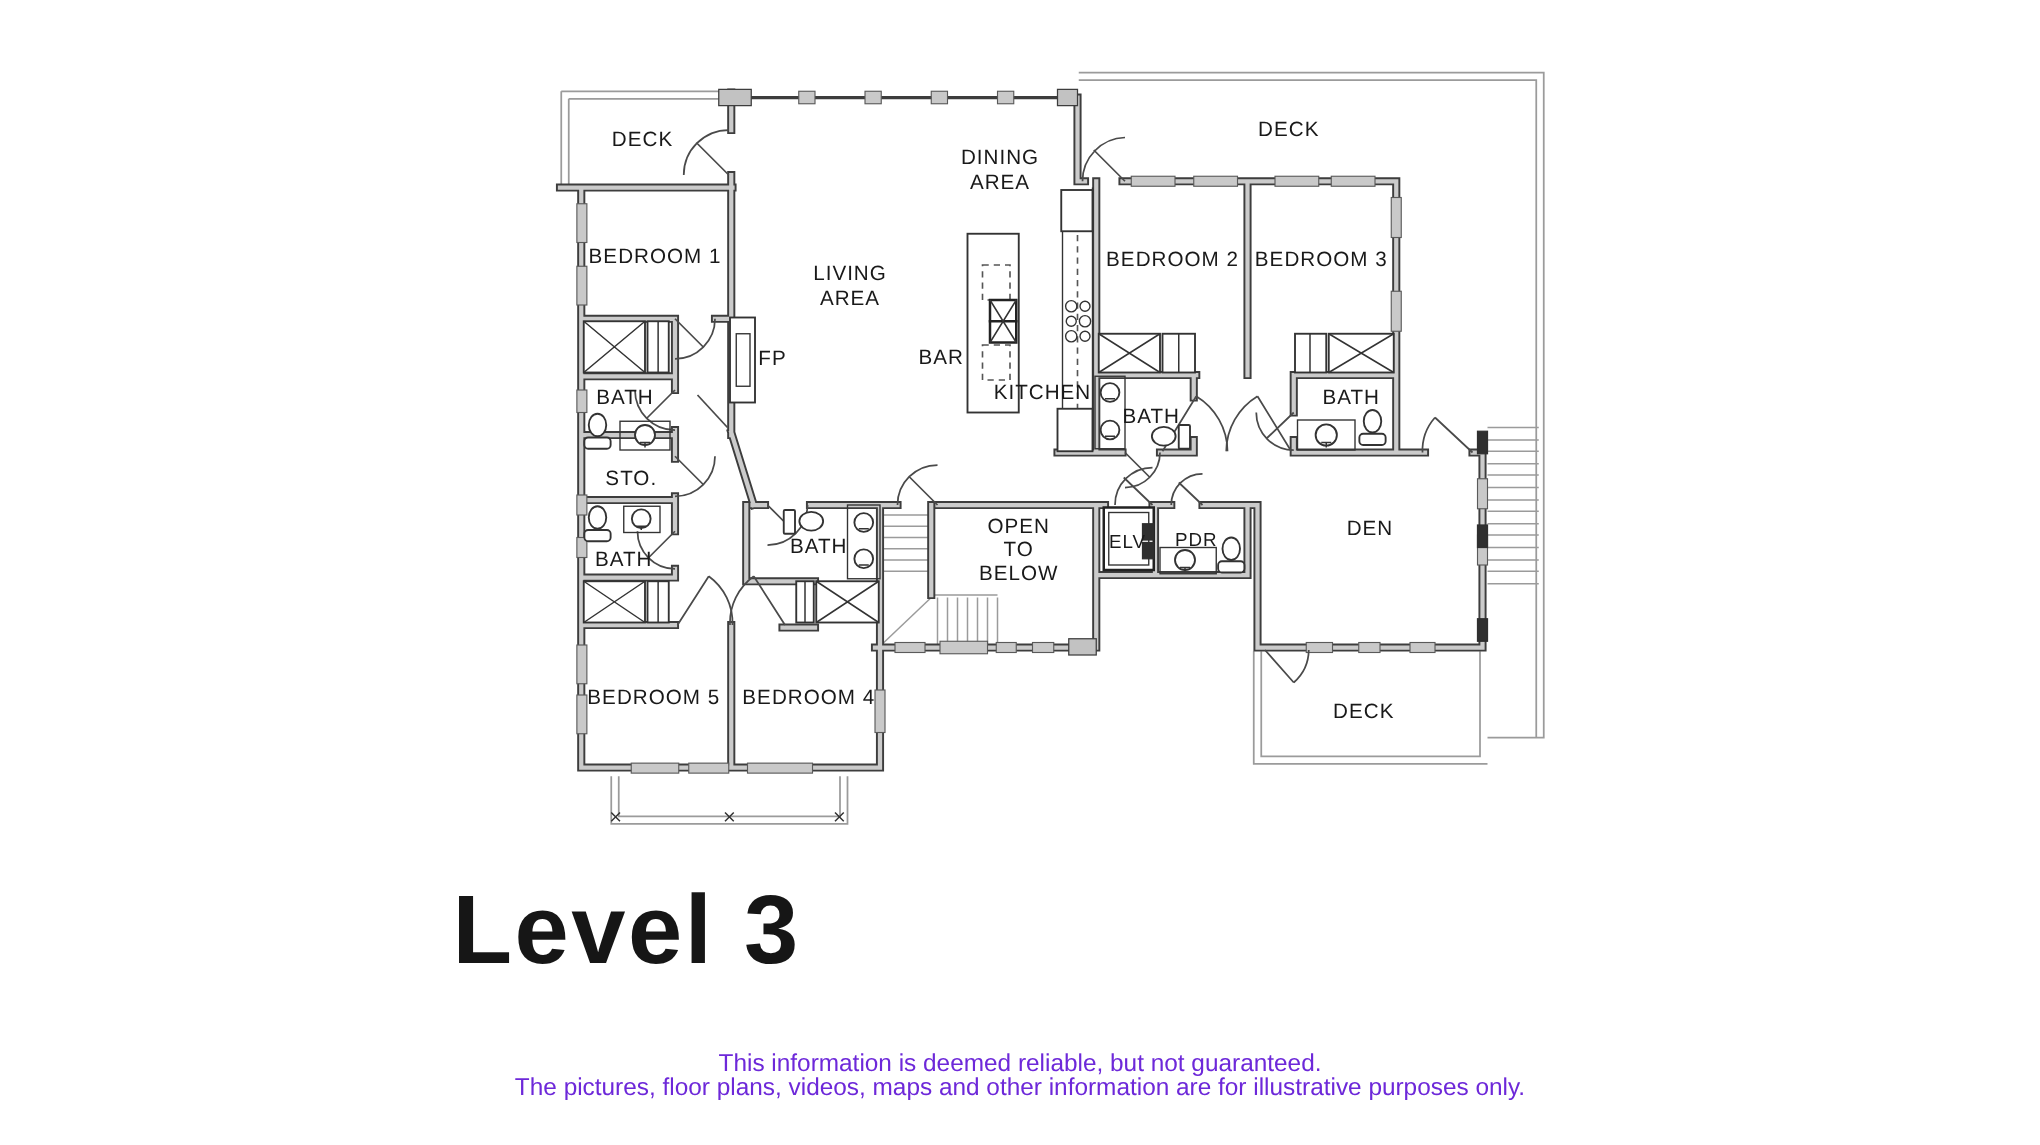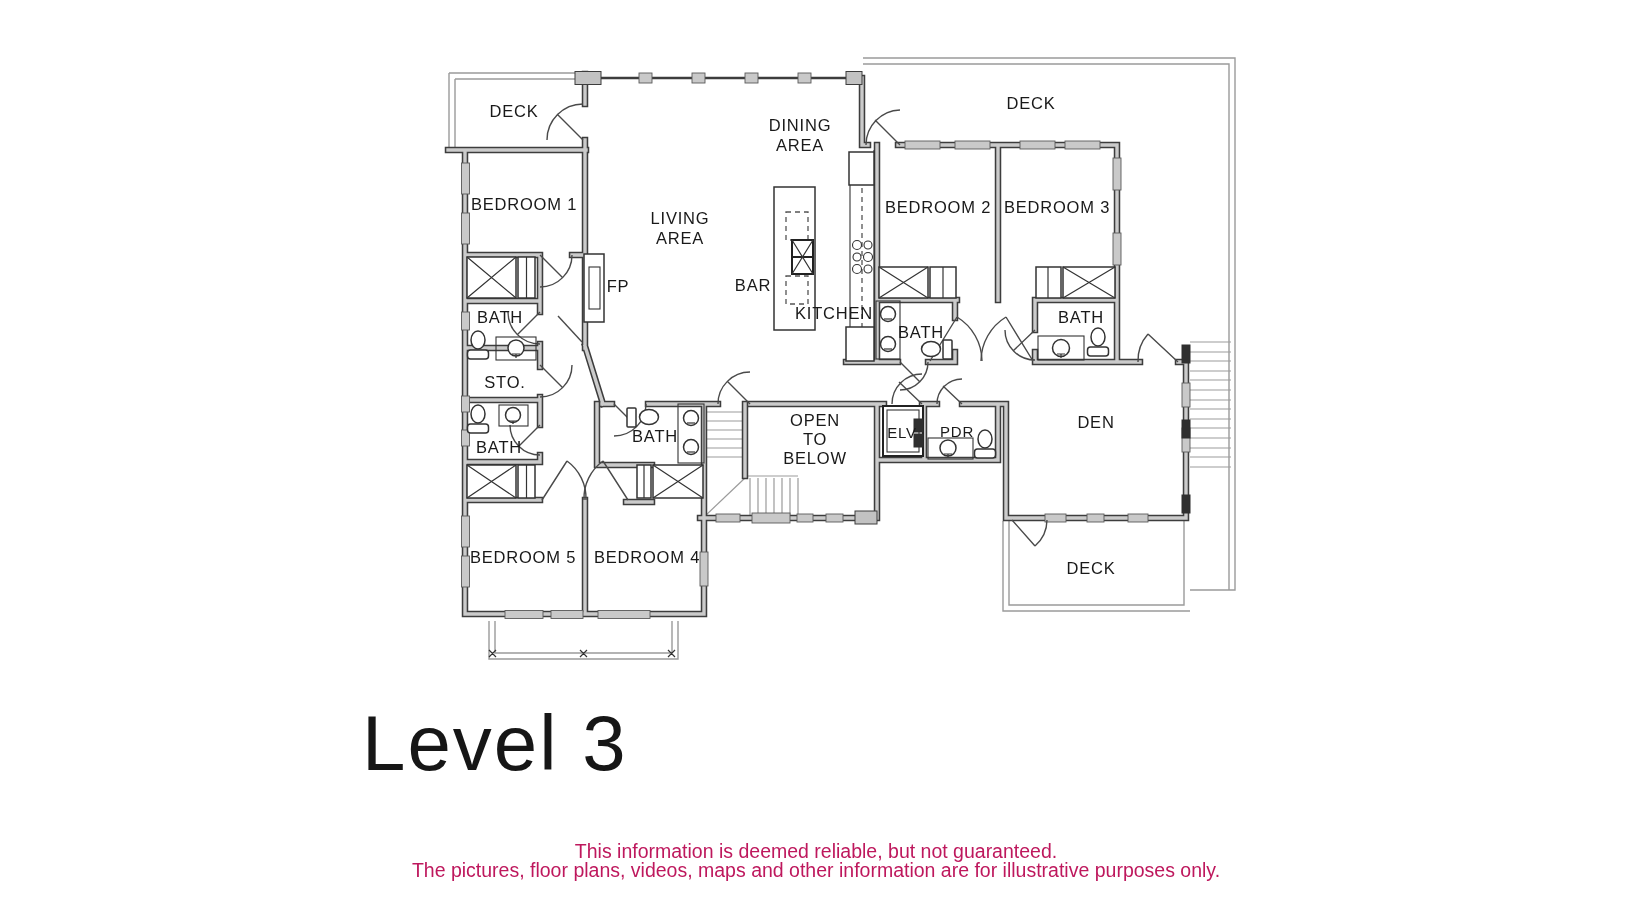--- a/index.html
+++ b/index.html
@@ -18,23 +18,23 @@
   .fix{stroke:#333;stroke-width:1.5;fill:#fff}
   .fixthin{stroke:#333;stroke-width:1.1;fill:none}
   .fixdark{stroke:#222;stroke-width:2;fill:#fff}
   .dash{stroke:#555;stroke-width:1.3;fill:none;stroke-dasharray:5 4}
   .door{stroke:#4a4a4a;stroke-width:1.4;fill:none}
   .xline{stroke:#333;stroke-width:1.2;fill:none}
   text.room{font-size:16.5px;fill:#191919;letter-spacing:0.8px;text-anchor:middle;
             font-family:"Liberation Sans",sans-serif;}
   text.small{font-size:15px;}
   #floor-title{position:absolute;left:362px;top:698px;font-size:78px;letter-spacing:2px;
-               color:#161616;font-weight:400;font-family:"Liberation Sans",sans-serif;}
+               color:#161616;font-weight:700;font-family:"Liberation Sans",sans-serif;}
   #disclaimer{position:absolute;left:0;top:842px;width:1632px;text-align:center;
-              color:#be185d;font-size:19.5px;line-height:18.8px;font-weight:400;}
+              color:#6d28d9;font-size:19.5px;line-height:18.8px;font-weight:400;}
 </style>
 </head>
 <body>
 
 <div id="plan-wrap">
 <svg width="1632" height="916" viewBox="0 0 1632 916">
 
   <defs>
     <path id="wallpath" d="
       M 465,150 V 614

